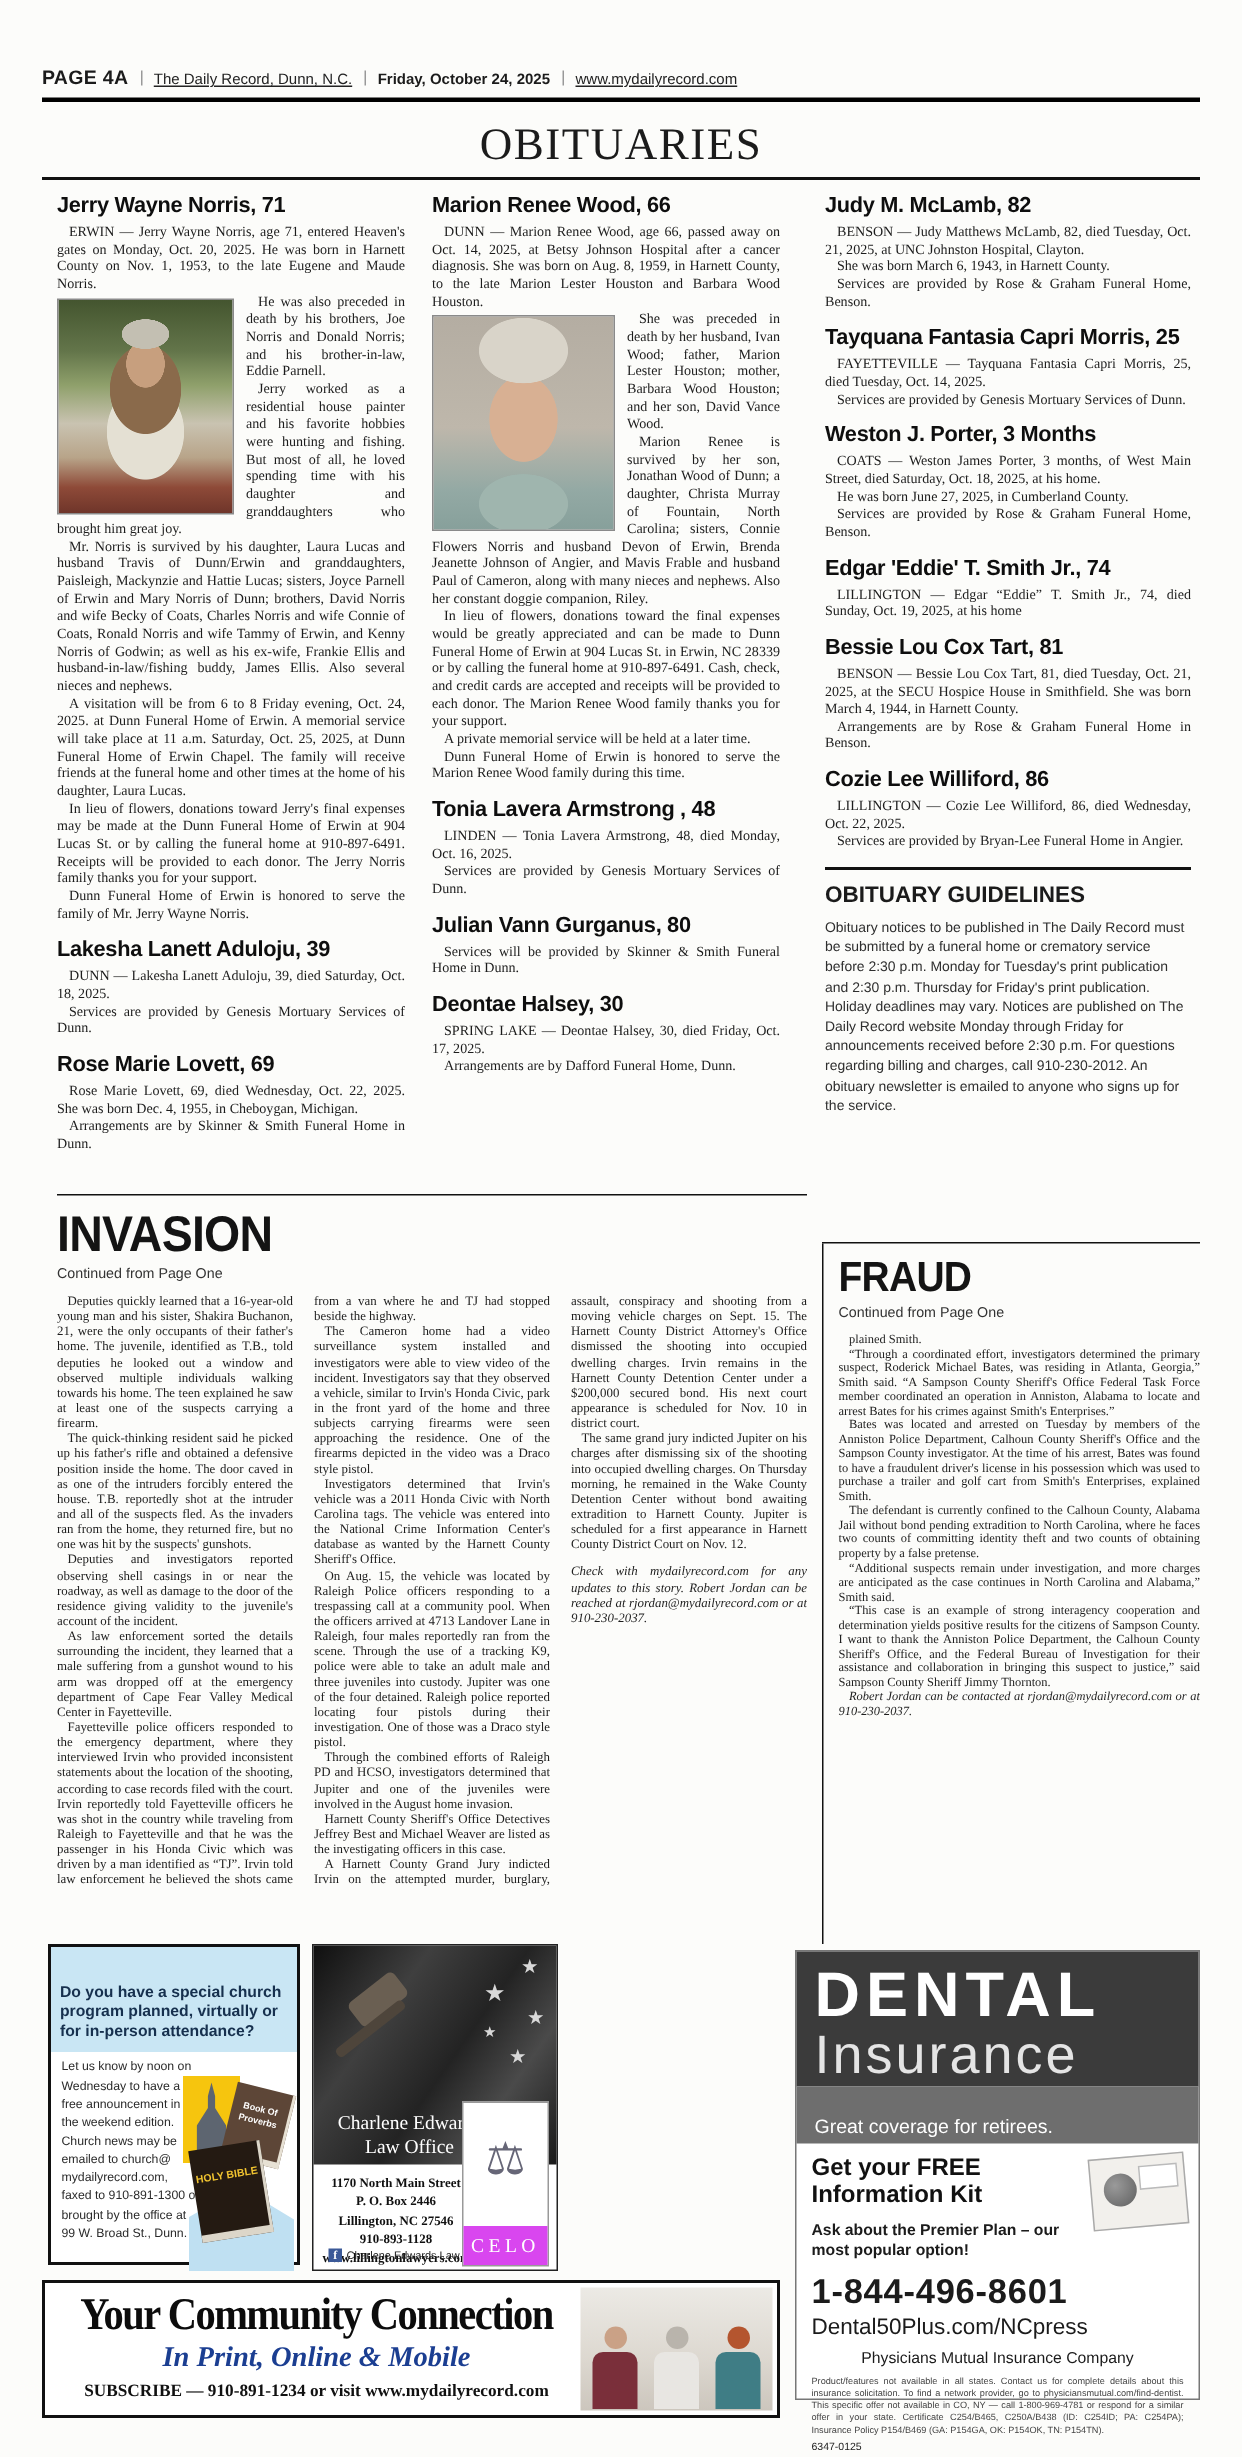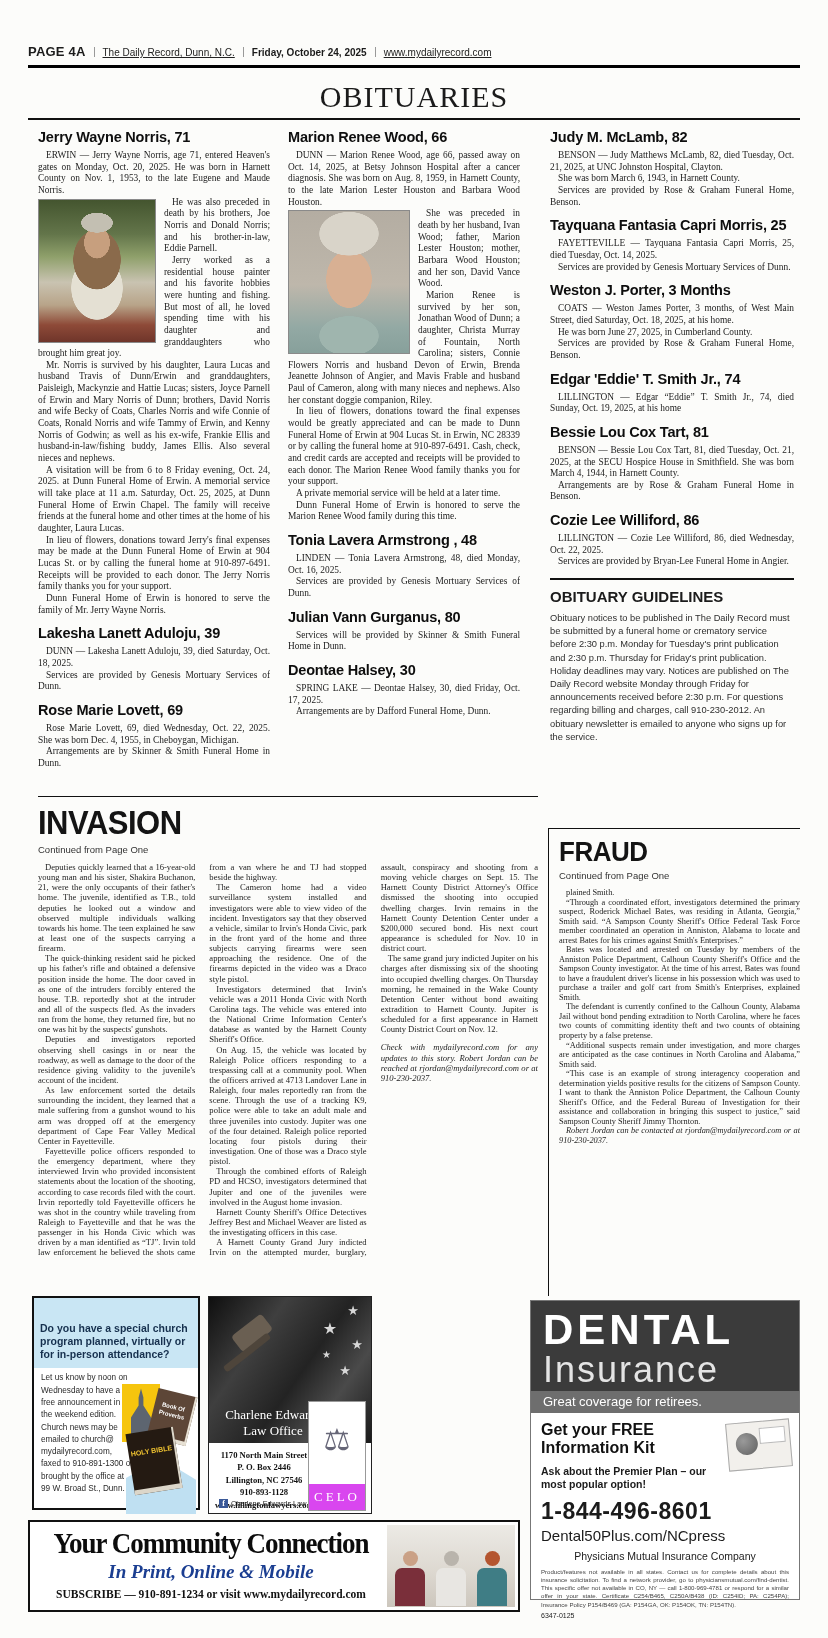--- a/index.html
+++ b/index.html
@@ -103,21 +103,21 @@
   .celo-box{position:absolute;right:5px;top:104px;width:56px;height:108px;background:#fff;
             border:1px solid #999;text-align:center;}
   .celo-scales{font-size:30px;color:#667;line-height:76px;}
   .celo-band{position:absolute;left:0;right:0;bottom:0;height:26px;background:#d946ef;color:#fff;
              font-family:"Liberation Serif",serif;font-size:13px;letter-spacing:3px;line-height:26px;}
   
   .dental{left:530px;top:1300px;width:270px;height:300px;border:1px solid #777;font-family:"Liberation Sans",sans-serif;}
   .dental-dark{background:#3b3b3b;padding:8px 12px 2px;}
   .d1{color:#fff;font-size:42px;font-weight:700;letter-spacing:4px;line-height:1;}
   .d2{color:#e4e4e4;font-size:36px;font-weight:400;letter-spacing:2px;line-height:1.05;}
-  .dental-band{background:#6e6e6e;color:#fff;font-size:13px;padding:3px 12px 4px;}
+  .dental-band{background:#6e6e6e;color:#fff;font-size:13px;padding:19px 12px 4px;}
   .dental-body{position:relative;padding:8px 10px 0;}
   .kit{position:absolute;right:8px;top:8px;width:62px;height:46px;background:#f2f0ec;border:1px solid #aaa;
        transform:rotate(-5deg);}
   .kit::after{content:"";position:absolute;left:8px;top:10px;width:22px;height:22px;border-radius:50%;
        background:radial-gradient(circle at 35% 35%,#9a9a9a,#5f5f5f);}
   .kit::before{content:"";position:absolute;right:4px;top:6px;width:24px;height:14px;background:#fff;border:1px solid #bbb;}
   .d-offer{font-size:16px;font-weight:700;color:#111;line-height:1.15;width:160px;}
   .d-premier{font-size:10.5px;font-weight:700;margin-top:7px;width:170px;line-height:1.25;}
   .d-phone{font-size:23px;font-weight:700;letter-spacing:.5px;margin-top:7px;}
   .d-url{font-size:15px;margin-top:2px;}

